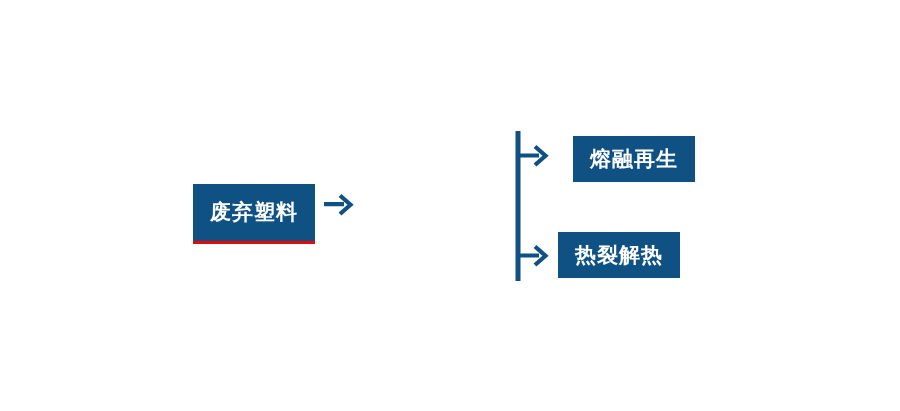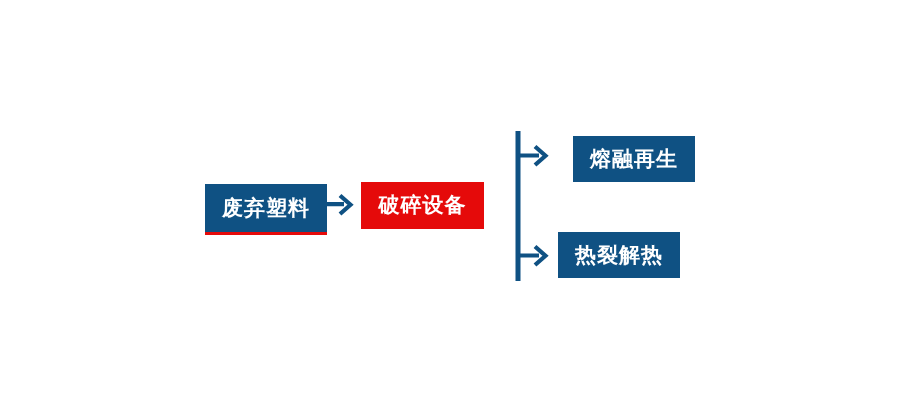--- a/index.html
+++ b/index.html
@@ -37,22 +37,22 @@
     color: #ffffff;
     font-weight: 700;
   }
 
   .node-blue   { background: #0f5183; }
   .node-red    { background: #e50a0a; }
   .node-accent { border-bottom: 3px solid #e50a0a; }
 
   
   #node-source {
-    left: 205px;  top: 184px;
-    width: 122px; height: 51px;
+    left: 193px;  top: 184px;
+    width: 122px; height: 60px;
   }
   #node-source .node-label { font-size: 21px; }
 
   #node-process {
     left: 361px;  top: 182px;
     width: 123px; height: 47px;
   }
   #node-process .node-label { font-size: 21px; }
 
   #node-branch-melt {
@@ -93,23 +93,20 @@
   <div class="node node-blue node-accent" id="node-source">
     <span class="node-label">废弃塑料</span>
   </div>
 
   <div class="connector" id="arrow-source-process">
     <svg width="34" height="30" viewBox="0 0 34 30">
       <path d="M1 14.2 H21 M17 5.5 L27.5 14.8 L17 24" fill="none" stroke="#0f5183" stroke-width="4.2" stroke-linecap="butt" stroke-linejoin="miter"></path>
     </svg>
   </div>
 
-  <div class="node node-red" id="node-process">
-    <span class="node-label">破碎设备</span>
-  </div>
 
   <div class="connector" id="branch-bus">
     <svg width="48" height="156" viewBox="0 0 48 156">
 
       <path d="M6 3 V153" fill="none" stroke="#0f5183" stroke-width="5" stroke-linecap="butt"></path>
 
       <path d="M6 27.5 H27 M23 18.5 L33.5 27.8 L23 37" fill="none" stroke="#0f5183" stroke-width="4.2" stroke-linecap="butt" stroke-linejoin="miter"></path>
 
       <path d="M6 127.5 H27 M23 118.5 L33.5 127.8 L23 137" fill="none" stroke="#0f5183" stroke-width="4.2" stroke-linecap="butt" stroke-linejoin="miter"></path>
     </svg>

